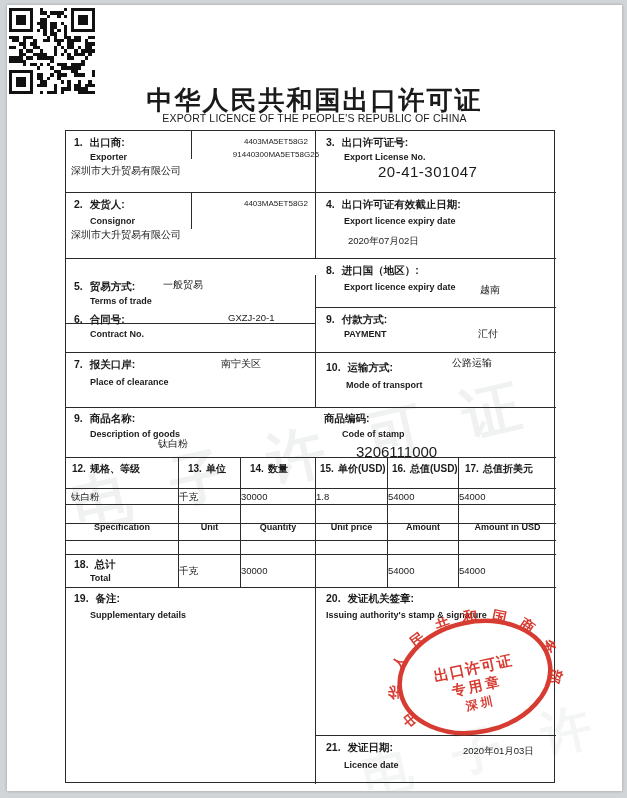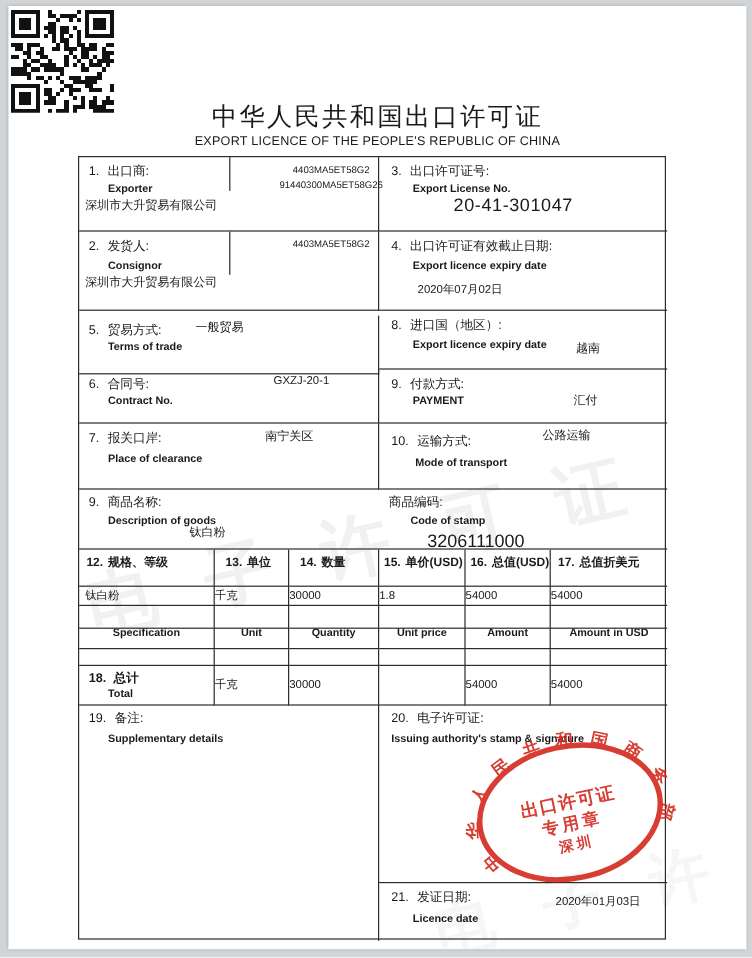--- a/index.html
+++ b/index.html
@@ -7,32 +7,32 @@
     --text:#1a1a1a;
     --stamp-red:#d3281c;
   }
   *{margin:0;padding:0;box-sizing:border-box;}
   body{font-family:"Liberation Sans","DejaVu Sans",sans-serif;color:var(--text);}
   .screen{position:relative;width:627px;height:798px;background:#d2d5d7;overflow:hidden;}
   .page{position:absolute;left:7px;top:5px;width:615px;height:786px;background:#ffffff;overflow:hidden;
         box-shadow:0 0 3px rgba(0,0,0,.25);}
   .qr{position:absolute;left:2px;top:3px;width:86px;height:86px;}
   .doc-title{position:absolute;left:0;top:78px;width:100%;text-align:center;
-             font-size:21px;font-weight:normal;letter-spacing:2px;}
+             font-size:26px;font-weight:bold;letter-spacing:2px;}
   .doc-subtitle{position:absolute;left:0;top:107px;width:100%;text-align:center;
                 font-size:10.5px;font-weight:normal;letter-spacing:.2px;}
   .watermark{position:absolute;font-size:58px;letter-spacing:42px;color:#8f969a;
              white-space:nowrap;pointer-events:none;font-weight:bold;}
   .wm1{left:60px;top:408px;opacity:.13;transform:rotate(-13deg);}
   .wm2{left:350px;top:688px;opacity:.09;transform:rotate(-13deg);font-size:50px;}
   .form{position:absolute;left:58px;top:125px;width:490px;height:653px;border:1.5px solid var(--line);}
   .cell{position:absolute;overflow:visible;}
   .br{border-right:1px solid var(--line);}
   .bb{border-bottom:1px solid var(--line);}
-  .l1{position:absolute;left:8px;top:5px;font-size:10.5px;font-weight:normal;white-space:nowrap;}
+  .l1{position:absolute;left:8px;top:5px;font-size:10.5px;font-weight:bold;white-space:nowrap;}
   .l1 .no{margin-right:7px;}
   .en{position:absolute;left:24px;top:21px;font-size:9px;font-weight:bold;white-space:nowrap;}
   .val{position:absolute;font-size:10px;white-space:nowrap;}
   .codes{position:absolute;left:125px;top:4px;width:122px;text-align:center;font-size:8px;line-height:13px;margin-left:24px;}
   .vsep{position:absolute;top:0;width:0;border-left:1px solid var(--line);}
   .lic-no{font-size:15px;letter-spacing:.5px;}
   .gh .ghl1{position:absolute;left:6px;top:4px;font-size:10px;font-weight:bold;white-space:nowrap;}
   .gh .ghl1 .no{margin-right:4px;}
   .gh .ghl2{position:absolute;left:0;top:17px;width:100%;text-align:center;font-size:9px;font-weight:bold;margin-top:47px;}
   .gv{font-size:9.5px;line-height:15px;position:absolute;left:0;top:0;width:100%;}
@@ -300,21 +300,21 @@
         </div>
         <div class="val" style="left:5px;top:35px">深圳市大升贸易有限公司</div>
       </div>
 
       <div class="cell bb" style="left:250px;top:62px;width:240px;height:66px">
         <div class="l1" style="left:10px"><span class="no">4.</span><span>出口许可证有效截止日期:</span></div>
         <div class="en" style="left:28px;top:23px">Export licence expiry date</div>
         <div class="val small-cn" style="left:32px;top:42px">2020年07月02日</div>
       </div>
 
-      <div class="cell br bb" style="left:0;top:132px;width:250px;height:49px">
+      <div class="cell br bb" style="left:0;top:144px;width:250px;height:49px">
         <div class="l1"><span class="no">5.</span><span>贸易方式:</span></div>
         <div class="en">Terms of trade</div>
         <div class="val" style="left:97px;top:3px">一般贸易</div>
       </div>
 
       <div class="cell bb" style="left:250px;top:128px;width:240px;height:49px">
         <div class="l1" style="left:10px"><span class="no">8.</span><span>进口国（地区）:</span></div>
         <div class="en" style="left:28px;top:23px">Export licence expiry date</div>
         <div class="val" style="left:164px;top:24px">越南</div>
       </div>
@@ -434,21 +434,21 @@
       <div class="cell bb" style="left:393px;top:424px;width:97px;height:33px">
           <div class="tot-v num">54000</div>
         </div>
 
       <div class="cell br" style="left:0;top:457px;width:250px;height:196px">
         <div class="l1" style="top:4px"><span class="no">19.</span><span>备注:</span></div>
         <div class="en" style="top:22px">Supplementary details</div>
       </div>
 
       <div class="cell bb" style="left:250px;top:457px;width:240px;height:148px">
-        <div class="l1" style="left:10px;top:4px"><span class="no">20.</span><span>电子许可证:</span></div>
+        <div class="l1" style="left:10px;top:4px"><span class="no">20.</span><span>发证机关签章:</span></div>
         <div class="en" style="left:10px;top:22px">Issuing authority's stamp &amp; signature</div>
       </div>
 
       <div class="cell" style="left:250px;top:605px;width:240px;height:48px">
         <div class="l1" style="left:10px"><span class="no">21.</span><span>发证日期:</span></div>
         <div class="en" style="left:28px;top:24px">Licence date</div>
         <div class="val small-cn" style="left:147px;top:9px">2020年01月03日</div>
       </div>
     </div>
 

